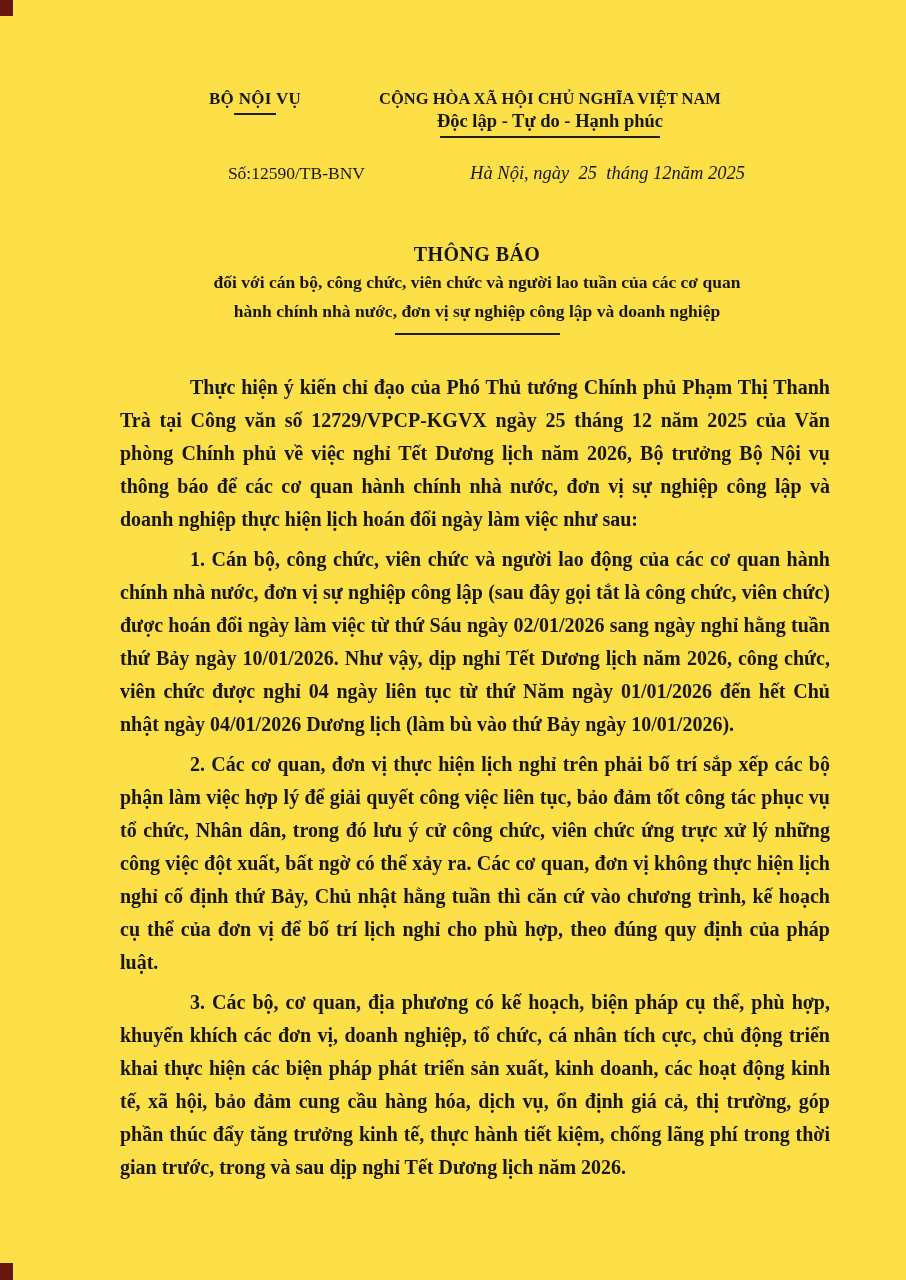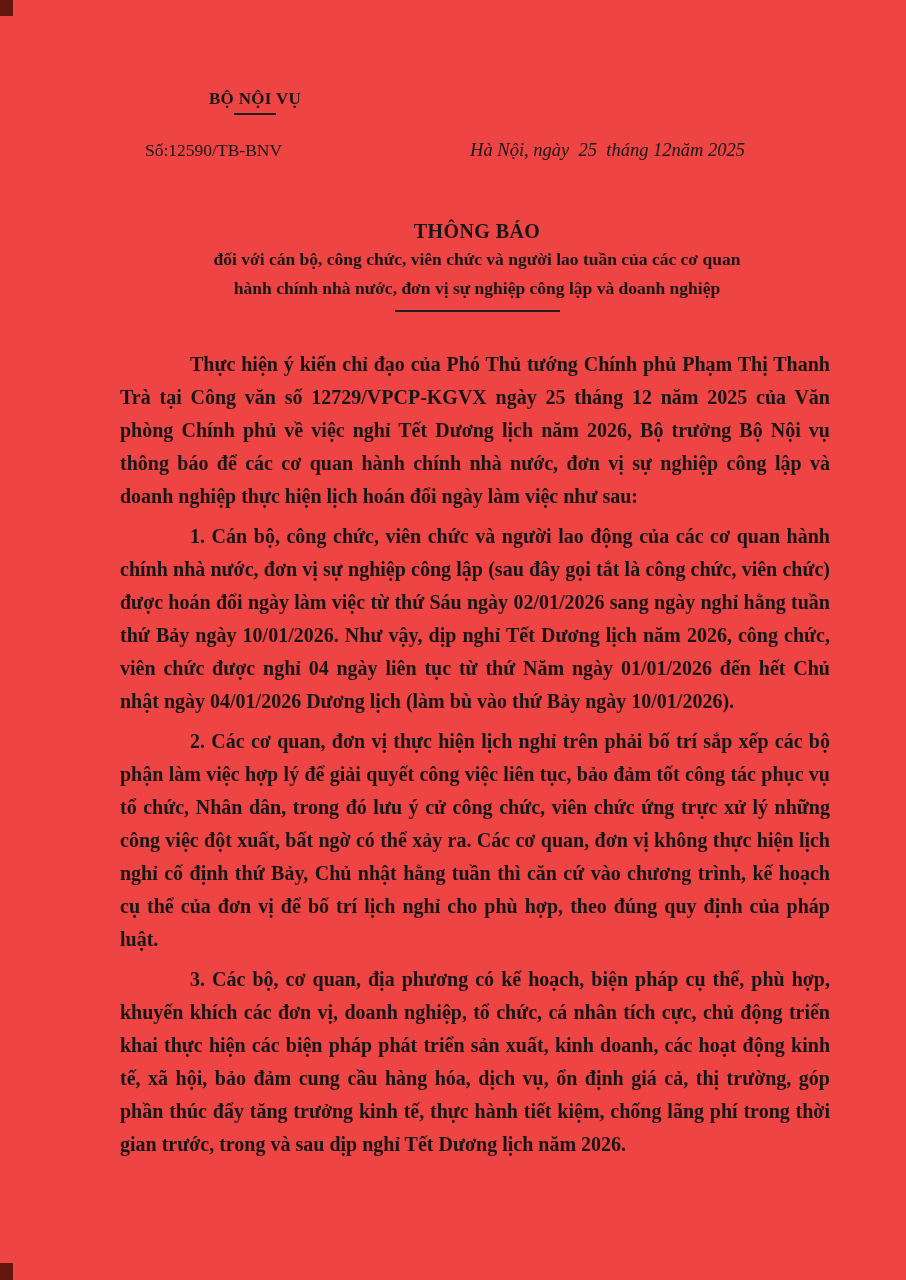--- a/index.html
+++ b/index.html
@@ -4,21 +4,21 @@
 <style>
   html, body {
     margin: 0;
     padding: 0;
     background: #ffffff;
   }
   .page {
     position: relative;
     width: 906px;
     height: 1280px;
-    background: #ef4444;
+    background: #fde047;
     overflow: hidden;
     font-family: "Liberation Serif", "DejaVu Serif", serif;
     color: #171717;
   }
   .corner-mark {
     position: absolute;
     width: 13px;
     height: 16px;
   }
   .corner-tl { top: 0; left: 0; }
@@ -75,21 +75,21 @@
 
   
   .meta-row {
     display: flex;
     margin-top: 23px;
   }
   .doc-number {
     flex: none;
     width: 220px;
     margin-left: 145px;
-    text-align: left;
+    text-align: right;
     font-size: 17.5px;
     line-height: 24px;
     white-space: nowrap;
   }
   .place-date {
     flex: none;
     width: 390px;
     margin-left: -10px;
     text-align: right;
     font-style: italic;
@@ -140,20 +140,25 @@
 <div class="page">
 
   <div class="corner-mark corner-tl" style="background: rgb(102, 21, 15);"></div>
   <div class="corner-mark corner-bl" style="background: rgb(102, 21, 15);"></div>
 
   <div class="header-row">
     <div class="col-left">
       <div class="issuer">BỘ NỘI VỤ</div>
       <div class="issuer-rule"></div>
     </div>
+    <div class="col-right">
+      <div class="nat-title">CỘNG HÒA XÃ HỘI CHỦ NGHĨA VIỆT NAM</div>
+      <div class="nat-motto">Độc lập - Tự do - Hạnh phúc</div>
+      <div class="motto-rule"></div>
+    </div>
   </div>
 
   <div class="meta-row">
     <div class="doc-number">Số:12590/TB-BNV</div>
     <div class="place-date">Hà Nội, ngày  25  tháng 12năm 2025</div>
   </div>
 
   <div class="title-block">
     <div class="doc-title">THÔNG BÁO</div>
     <div class="subtitle-line">đối với cán bộ, công chức, viên chức và người lao tuần của các cơ quan</div>

